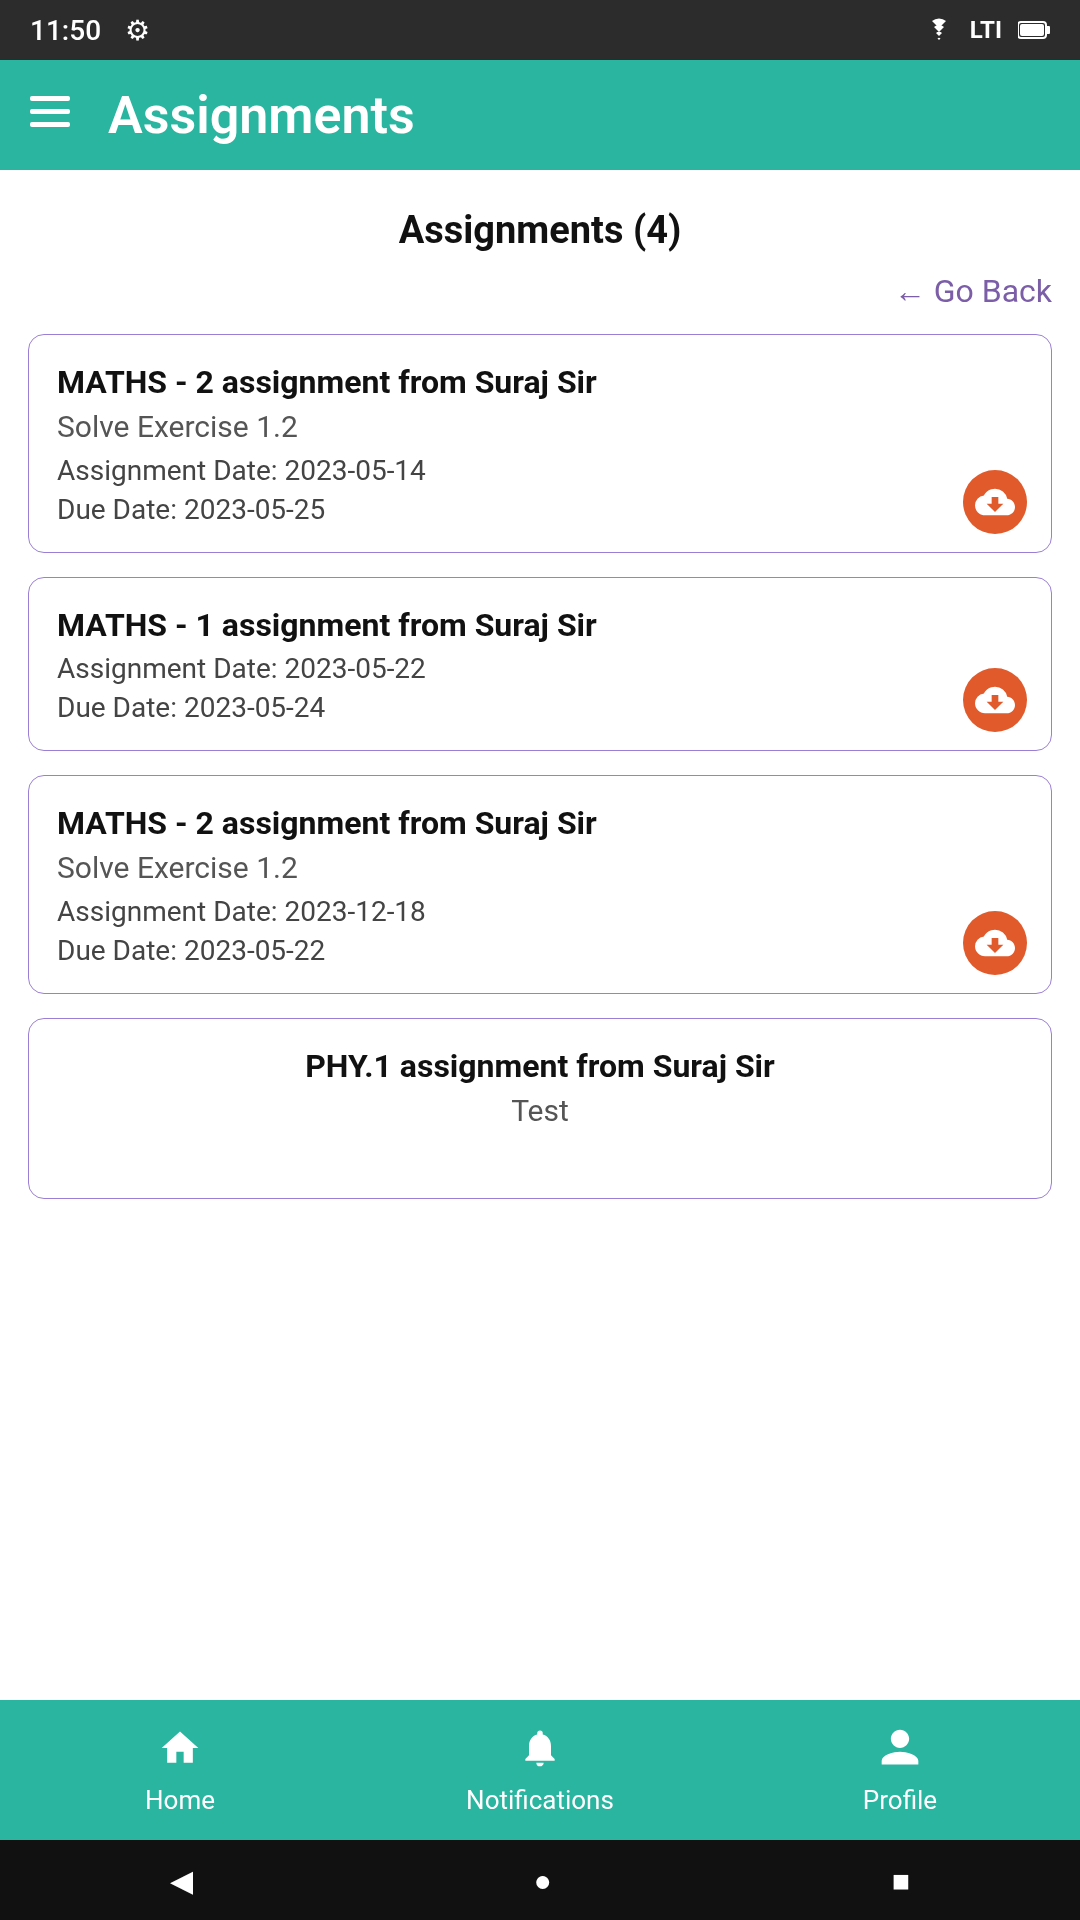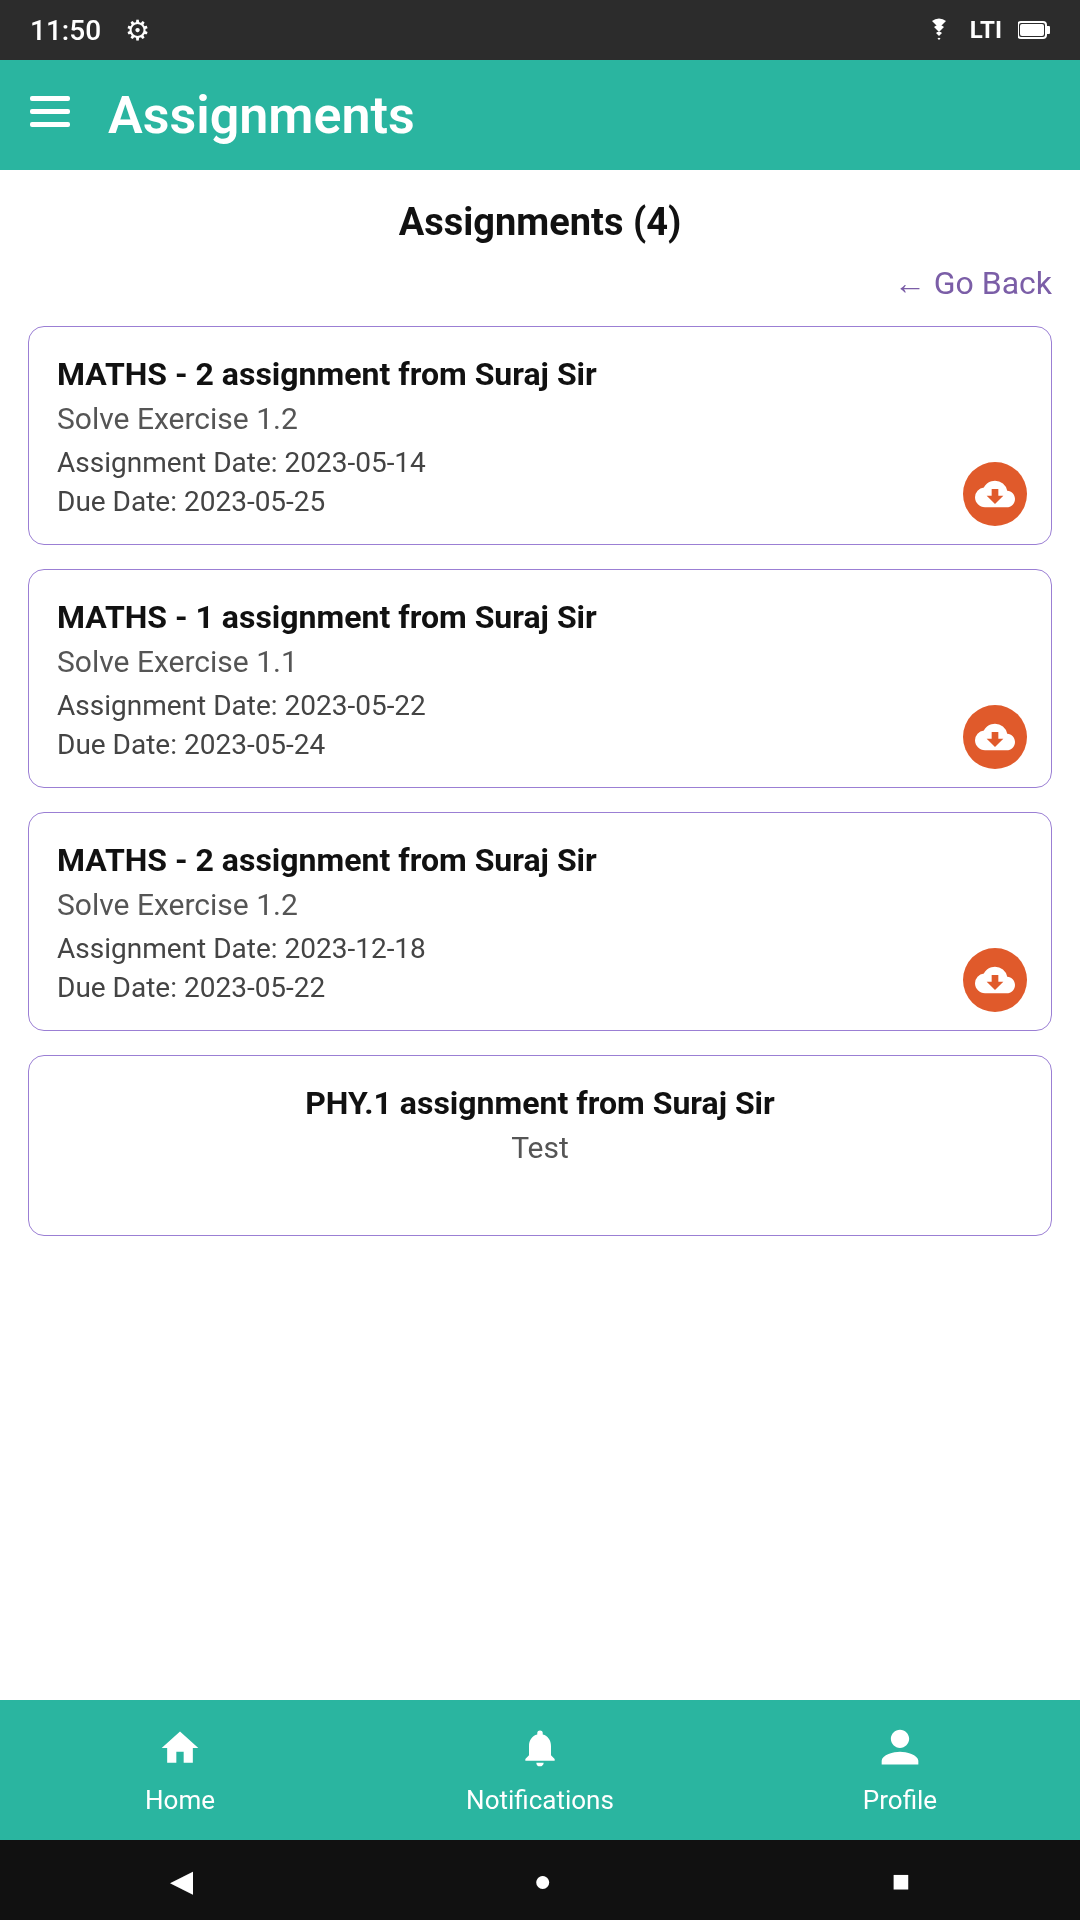--- a/index.html
+++ b/index.html
@@ -46,21 +46,21 @@
     .app-bar-title {
       color: white;
       font-size: 52px;
       font-weight: 600;
     }
 
     
     .main-content {
       background: white;
       min-height: calc(1920px - 60px - 110px - 120px);
-      padding: 30px 28px;
+      padding: 38px 28px;
     }
 
     .page-title {
       text-align: center;
       font-size: 38px;
       font-weight: 700;
       color: #111;
       margin-bottom: 20px;
     }
 
@@ -240,21 +240,20 @@
     <div class="card-date">Due Date: 2023-05-25</div>
     <div class="download-btn cloud-icon">
       <svg viewBox="0 0 24 24" fill="white" xmlns="http://www.w3.org/2000/svg">
         <path d="M19.35 10.04A7.49 7.49 0 0 0 12 4C9.11 4 6.6 5.64 5.35 8.04A5.994 5.994 0 0 0 0 14c0 3.31 2.69 6 6 6h13c2.76 0 5-2.24 5-5 0-2.64-2.05-4.78-4.65-4.96zM17 13l-5 5-5-5h3V9h4v4h3z"></path>
       </svg>
     </div>
   </div>
 
   <div class="assignment-card">
     <div class="card-subject">MATHS - 1 assignment from Suraj Sir</div>
-    <div class="card-description">Solve Exercise 1.1</div>
     <div class="card-date">Assignment Date: 2023-05-22</div>
     <div class="card-date">Due Date: 2023-05-24</div>
     <div class="download-btn cloud-icon">
       <svg viewBox="0 0 24 24" fill="white" xmlns="http://www.w3.org/2000/svg">
         <path d="M19.35 10.04A7.49 7.49 0 0 0 12 4C9.11 4 6.6 5.64 5.35 8.04A5.994 5.994 0 0 0 0 14c0 3.31 2.69 6 6 6h13c2.76 0 5-2.24 5-5 0-2.64-2.05-4.78-4.65-4.96zM17 13l-5 5-5-5h3V9h4v4h3z"></path>
       </svg>
     </div>
   </div>
 
   <div class="assignment-card">

